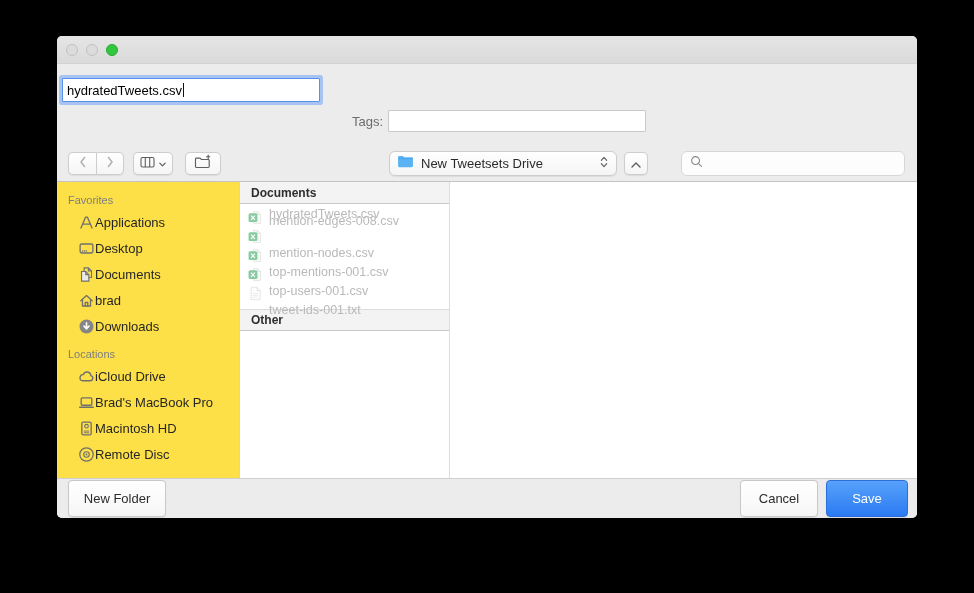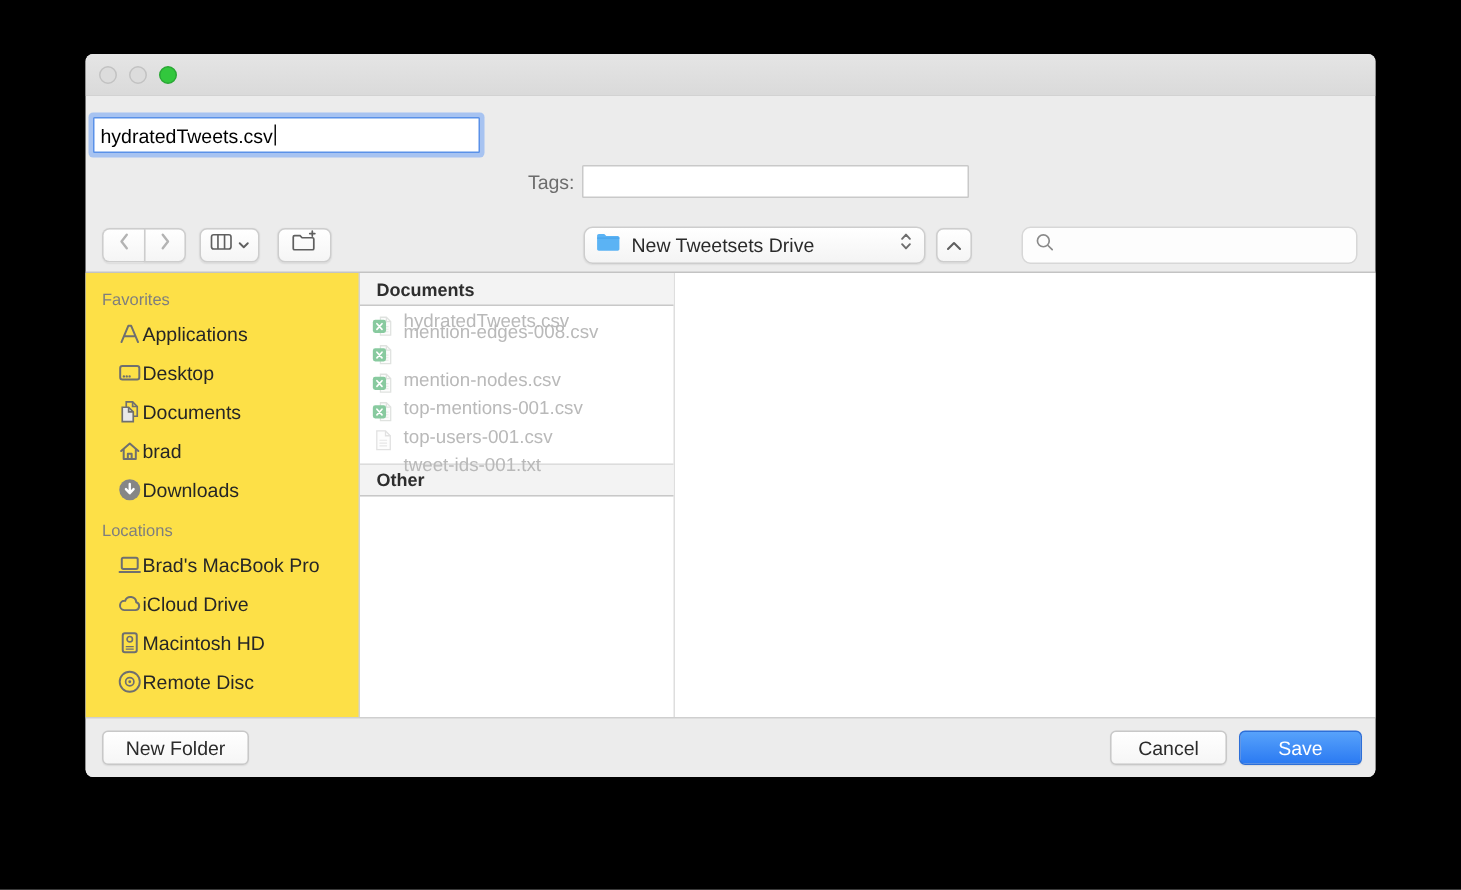--- a/index.html
+++ b/index.html
@@ -78,21 +78,21 @@
   .ghost { position:absolute; left:29px; top:0; color:#b9b9b9; }
   .mainname { position:relative; top:16px; }
   .frow-file.overlapped .mainname { top:3px; }
   .frow-file.overlapped .ghost { top:-1px; }
 
   .column2 { flex:1; background:#fff; }
 
   
   .bottombar { height:40px; background:#ececec; border-top:1px solid #cfcfcf;
     display:flex; align-items:center; padding:0 9px 0 11px; }
-  .btn { height:23px; border-radius:4px; background:linear-gradient(#ffffff,#f6f6f6);
+  .btn { height:37px; border-radius:4px; background:linear-gradient(#ffffff,#f6f6f6);
     border:1px solid #c8c8c8; font-size:13px; color:#2b2b2b; text-align:center;
     box-shadow:0 .5px 1px rgba(0,0,0,.08); font-family:"Liberation Sans",sans-serif; }
   .btn.newfolder { width:98px; }
   .btn.cancel { width:78px; margin-left:auto; }
   .btn.save { width:82px; margin-left:8px; color:#fff;
     background:linear-gradient(#57a2fb,#2b7af2); border-color:#2d6fd8; }
 </style>
 </head>
 <body>
 
@@ -222,33 +222,33 @@
                 </svg>
               </span>
               <span>Downloads</span>
             </div>
           </div>
         <div class="sb-header second">Locations</div>
         <div id="locations-list">
             <div class="sb-item">
               <span class="ic">
                 <svg width="18" height="17" viewBox="0 0 16 16">
+                  <path d="M4.5 12h7a2.5 2.5 0 0 0 .6-4.9A3.6 3.6 0 0 0 5.1 6.2 2.9 2.9 0 0 0 4.5 12z" fill="none" stroke="#6f6f6f" stroke-width="1.25" stroke-linecap="round" stroke-linejoin="round"></path>
+                </svg>
+              </span>
+              <span>iCloud Drive</span>
+            </div>
+            <div class="sb-item">
+              <span class="ic">
+                <svg width="18" height="17" viewBox="0 0 16 16">
                   <rect x="3" y="3.6" width="10" height="7" rx="1" fill="none" stroke="#6f6f6f" stroke-width="1.25" stroke-linecap="round" stroke-linejoin="round"></rect>
                   <path d="M1.6 12.5h12.8" stroke="#6f6f6f" stroke-width="1.25" stroke-linecap="round"></path>
                 </svg>
               </span>
               <span>Brad's MacBook Pro</span>
-            </div>
-            <div class="sb-item">
-              <span class="ic">
-                <svg width="18" height="17" viewBox="0 0 16 16">
-                  <path d="M4.5 12h7a2.5 2.5 0 0 0 .6-4.9A3.6 3.6 0 0 0 5.1 6.2 2.9 2.9 0 0 0 4.5 12z" fill="none" stroke="#6f6f6f" stroke-width="1.25" stroke-linecap="round" stroke-linejoin="round"></path>
-                </svg>
-              </span>
-              <span>iCloud Drive</span>
             </div>
             <div class="sb-item">
               <span class="ic">
                 <svg width="17" height="17" viewBox="0 0 16 16">
                   <rect x="3.6" y="2" width="8.8" height="12" rx="1.4" fill="none" stroke="#6f6f6f" stroke-width="1.25" stroke-linecap="round" stroke-linejoin="round"></rect>
                   <circle cx="8" cy="5.8" r="1.7" fill="none" stroke="#6f6f6f" stroke-width="1.05"></circle>
                   <path d="M5.5 10.4h5M5.5 12h5" stroke="#6f6f6f" stroke-width=".85"></path>
                 </svg>
               </span>
               <span>Macintosh HD</span>

